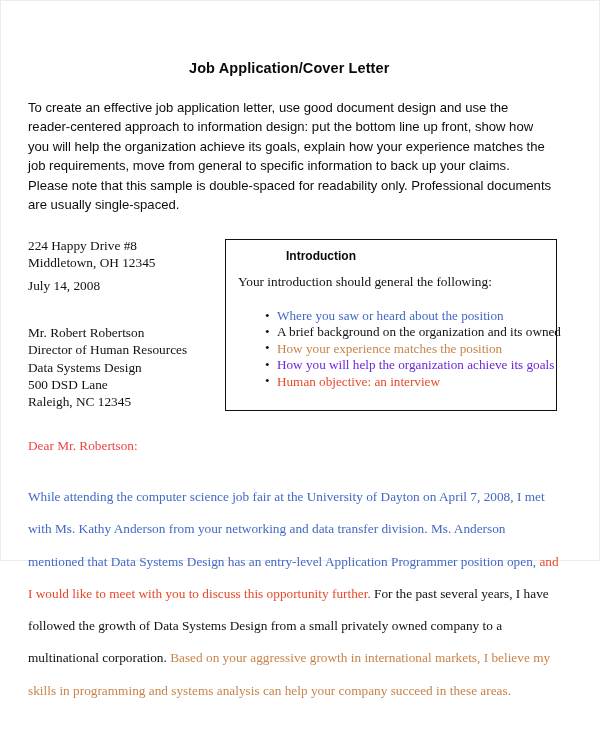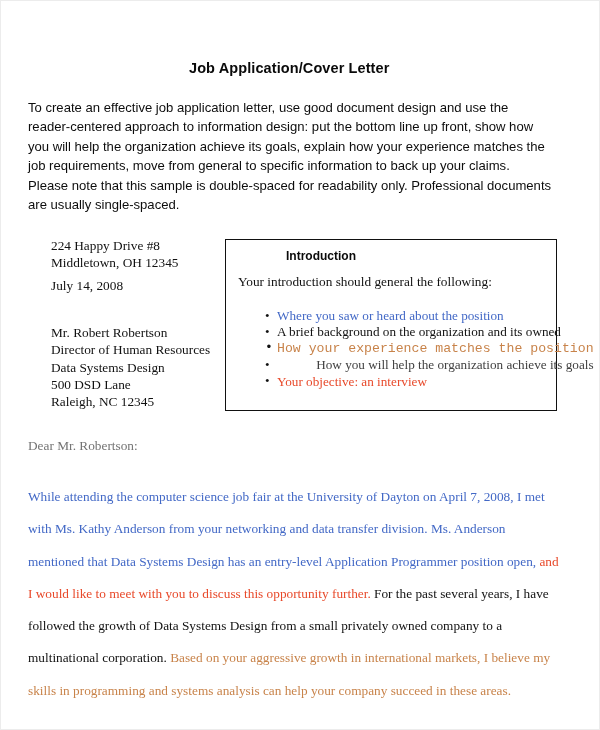--- a/index.html
+++ b/index.html
@@ -13,21 +13,21 @@
     font-family: "Liberation Serif", "DejaVu Serif", serif;
     color: #000000;
     position: relative;
     overflow: hidden;
   }
   .page {
     position: absolute;
     left: 0;
     top: 0;
     width: 600px;
-    height: 730px;
+    height: 561px;
     background: #ffffff;
     border: 1px solid #ececec;
     box-sizing: border-box;
   }
 
   
   .doc-title {
     position: absolute;
     left: 188px;
     top: 59px;
@@ -53,21 +53,20 @@
   }
 
   
   .addr-block {
     position: absolute;
     left: 27px;
     font-size: 13.3px;
     line-height: 17.3px;
     color: #111111;
     white-space: pre-line;
-    margin-left: 23px;
   }
   .sender-address { top: 236px; }
   .letter-date    { top: 276px; }
   .recipient-address { top: 323px; }
 
   
   .intro-box {
     position: absolute;
     left: 224px;
     top: 238px;
@@ -117,21 +116,21 @@
     color: #111111;
     font-size: 13px;
   }
 
   
   .salutation {
     position: absolute;
     left: 27px;
     top: 437px;
     font-size: 13.3px;
-    color: #737373;
+    color: #ef4444;
   }
   .letter-body {
     position: absolute;
     left: 27px;
     top: 468px;
     width: 533px;
     font-size: 13.3px;
     line-height: 32.3px;
     color: #111111;
     text-align: left;
@@ -157,23 +156,23 @@
 Data Systems Design
 500 DSD Lane
 Raleigh, NC 12345</div>
 
   <div class="intro-box">
     <div class="intro-box-title">Introduction</div>
     <div class="intro-box-lead">Your introduction should general the following:</div>
     <ul class="intro-box-list" id="callout-list">
         <li style="color: rgb(66, 104, 198);">Where you saw or heard about the position</li>
         <li style="color: rgb(17, 17, 17);">A brief background on the organization and its owned</li>
-        <li style="color: rgb(200, 131, 74); font-family: Liberation Mono, monospace;">How your experience matches the position</li>
-        <li style="color: #404040; text-align: right;">How you will help the organization achieve its goals</li>
-        <li style="color: rgb(232, 73, 42);">Your objective: an interview</li>
+        <li style="color: rgb(200, 131, 74);">How your experience matches the position</li>
+        <li style="color: #6d28d9;">How you will help the organization achieve its goals</li>
+        <li style="color: rgb(232, 73, 42);">Human objective: an interview</li>
       </ul>
   </div>
 
   <div class="salutation">Dear Mr. Robertson:</div>
 
   <div class="letter-body" id="letter-body"><span style="color: rgb(66, 104, 198);">While attending the computer science job fair at the University of Dayton on April 7, 2008, I met with Ms. Kathy Anderson from your networking and data transfer division. Ms. Anderson mentioned that Data Systems Design has an entry-level Application Programmer position open, </span><span style="color: rgb(232, 73, 42);">and I would like to meet with you to discuss this opportunity further. </span><span style="color: rgb(17, 17, 17);">For the past several years, I have followed the growth of Data Systems Design from a small privately owned company to a multinational corporation. </span><span style="color: rgb(200, 131, 74);">Based on your aggressive growth in international markets, I believe my skills in programming and systems analysis can help your company succeed in these areas.</span></div>
 
 </div>
 
 </body></html>

